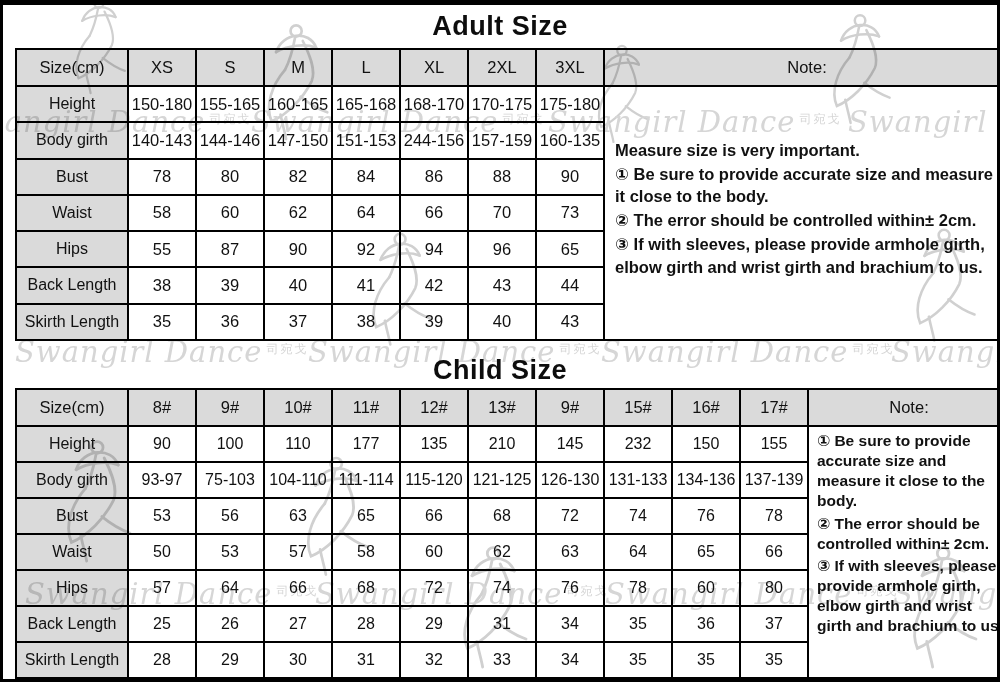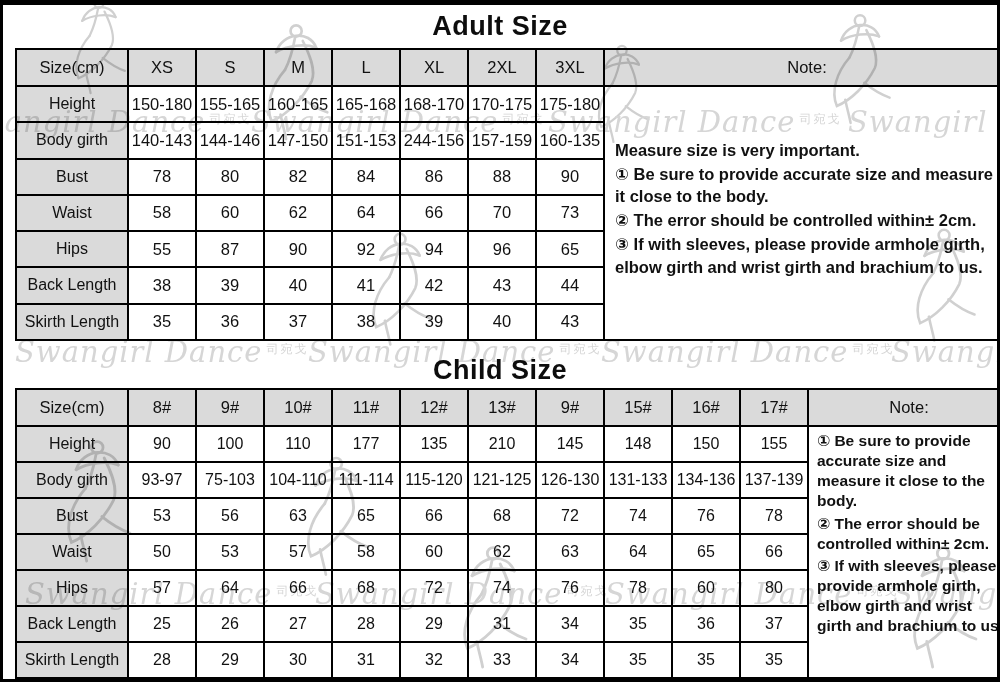--- a/index.html
+++ b/index.html
@@ -274,21 +274,21 @@
     </tr>
     <tr>
       <td class="lbl">Height</td>
       <td>90</td>
       <td>100</td>
       <td>110</td>
       <td>177</td>
       <td>135</td>
       <td>210</td>
       <td>145</td>
-      <td>148</td>
+      <td>232</td>
       <td>150</td>
       <td>155</td>
       <td class="note-body" rowspan="7">
         <p>① Be sure to provide accurate size and measure it close to the body.</p>
         <p>② The error should be controlled within± 2cm.</p>
         <p>③ If with sleeves, please provide armhole girth, elbow girth and wrist girth and brachium to us.</p>
       </td>
     </tr>
     <tr>
       <td class="lbl">Body girth</td>

